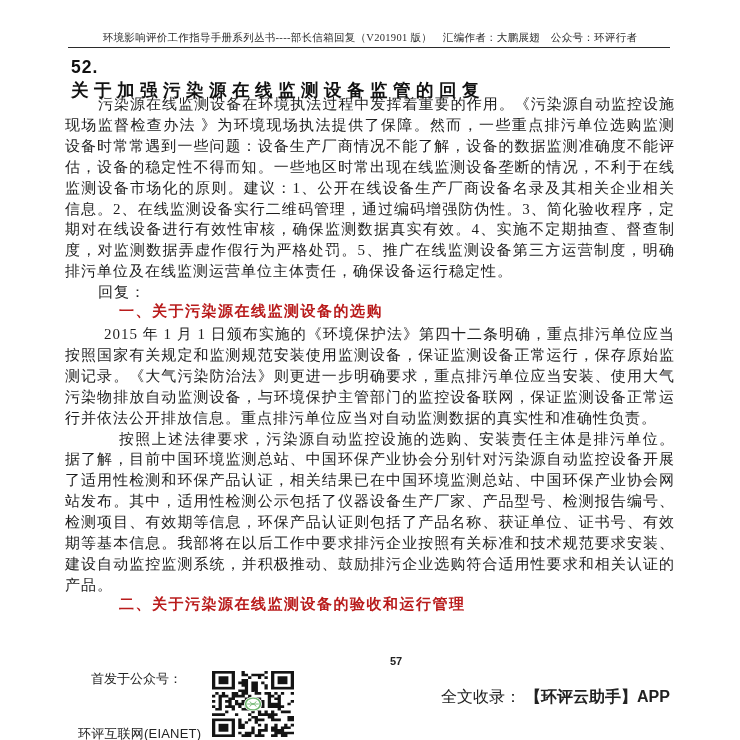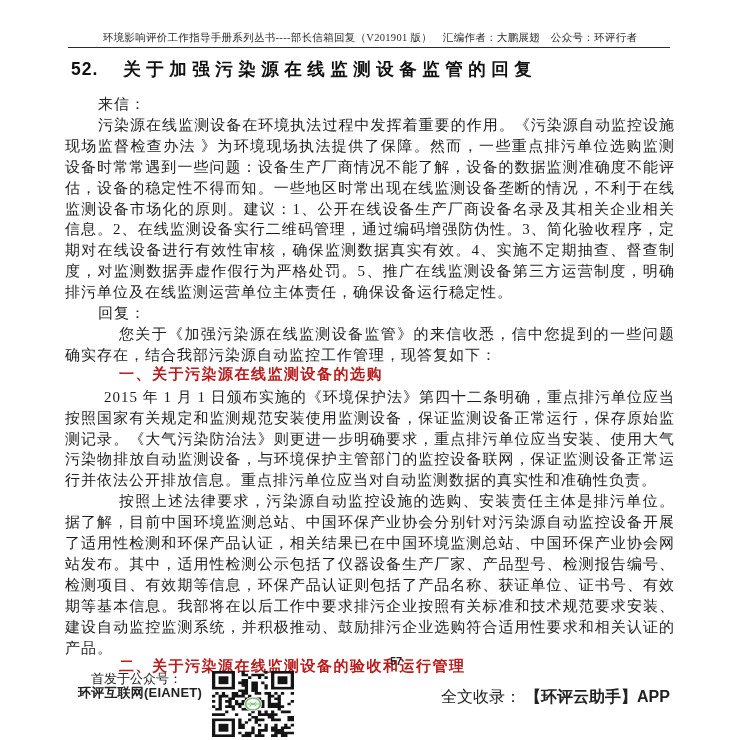--- a/index.html
+++ b/index.html
@@ -18,21 +18,21 @@
   }
   .header-rule{
     position:absolute;top:47px;left:68px;width:602px;
     border-top:1.6px solid #2b2b2b;
   }
 
   
   .doc-title{
     position:absolute;top:57px;left:71px;width:610px;
     font-weight:bold;font-size:17.5px;color:#111;
-    display:flex;align-items:baseline;
+    display:flex;align-items:baseline;flex-direction:column;
   }
   .title-number{
     font-family:"Liberation Sans","DejaVu Sans",sans-serif;
     font-weight:bold;margin-right:25px;letter-spacing:1px;
   }
   .title-text{letter-spacing:5.5px;}
 
   
   .doc-body{
     position:absolute;top:94px;left:65px;width:610px;
@@ -55,21 +55,21 @@
     position:absolute;top:655px;left:26px;width:740px;text-align:center;
     font-family:"Liberation Sans","DejaVu Sans",sans-serif;
     font-size:11px;font-weight:bold;color:#222;
   }
   .footer-left{
     position:absolute;top:672px;left:78px;
     font-family:"Liberation Sans","DejaVu Sans",sans-serif;
     font-size:13px;line-height:14px;color:#222;
   }
   .footer-left .l1{padding-left:13px;font-weight:normal;}
-  .footer-left .l2{font-weight:bold;letter-spacing:0.2px;}
+  .footer-left .l2{font-weight:normal;letter-spacing:0.2px;margin-top:41px;}
   .qr-wrap{position:absolute;top:671px;left:212px;width:82px;height:66px;}
   .qr-wrap svg{width:82px;height:66px;display:block;}
   .footer-right{
     position:absolute;top:687px;left:441px;
     font-size:16px;color:#222;white-space:nowrap;
   }
   .footer-right .app{
     font-family:"Liberation Sans","DejaVu Sans",sans-serif;
     font-weight:bold;margin-left:4px;
   }
@@ -81,24 +81,22 @@
 
   <div class="doc-header">环境影响评价工作指导手册系列丛书----部长信箱回复（V201901 版）　汇编作者：大鹏展翅　公众号：环评行者</div>
   <div class="header-rule"></div>
 
   <div class="doc-title">
     <span class="title-number">52.</span>
     <span class="title-text">关于加强污染源在线监测设备监管的回复</span>
   </div>
 
   <div class="doc-body">
-    <p class="p-label">来信：</p>
     <p class="p-ind2">污染源在线监测设备在环境执法过程中发挥着重要的作用。《污染源自动监控设施现场监督检查办法 》为环境现场执法提供了保障。然而，一些重点排污单位选购监测设备时常常遇到一些问题：设备生产厂商情况不能了解，设备的数据监测准确度不能评估，设备的稳定性不得而知。一些地区时常出现在线监测设备垄断的情况，不利于在线监测设备市场化的原则。建议：1、公开在线设备生产厂商设备名录及其相关企业相关信息。2、在线监测设备实行二维码管理，通过编码增强防伪性。3、简化验收程序，定期对在线设备进行有效性审核，确保监测数据真实有效。4、实施不定期抽查、督查制度，对监测数据弄虚作假行为严格处罚。5、推广在线监测设备第三方运营制度，明确排污单位及在线监测运营单位主体责任，确保设备运行稳定性。</p>
     <p class="p-label">回复：</p>
-    <p class="p-ind35">您关于《加强污染源在线监测设备监管》的来信收悉，信中您提到的一些问题确实存在，结合我部污染源自动监控工作管理，现答复如下：</p>
     <p class="p-head">一、关于污染源在线监测设备的选购</p>
     <p class="p-ind25">2015 年 1 月 1 日颁布实施的《环境保护法》第四十二条明确，重点排污单位应当按照国家有关规定和监测规范安装使用监测设备，保证监测设备正常运行，保存原始监测记录。《大气污染防治法》则更进一步明确要求，重点排污单位应当安装、使用大气污染物排放自动监测设备，与环境保护主管部门的监控设备联网，保证监测设备正常运行并依法公开排放信息。重点排污单位应当对自动监测数据的真实性和准确性负责。</p>
     <p class="p-ind35">按照上述法律要求，污染源自动监控设施的选购、安装责任主体是排污单位。据了解，目前中国环境监测总站、中国环保产业协会分别针对污染源自动监控设备开展了适用性检测和环保产品认证，相关结果已在中国环境监测总站、中国环保产业协会网站发布。其中，适用性检测公示包括了仪器设备生产厂家、产品型号、检测报告编号、检测项目、有效期等信息，环保产品认证则包括了产品名称、获证单位、证书号、有效期等基本信息。我部将在以后工作中要求排污企业按照有关标准和技术规范要求安装、建设自动监控监测系统，并积极推动、鼓励排污企业选购符合适用性要求和相关认证的产品。</p>
     <p class="p-head">二、关于污染源在线监测设备的验收和运行管理</p>
   </div>
 
   <div class="page-number">57</div>
 
   <div class="footer-left">
     <div class="l1">首发于公众号：</div>

